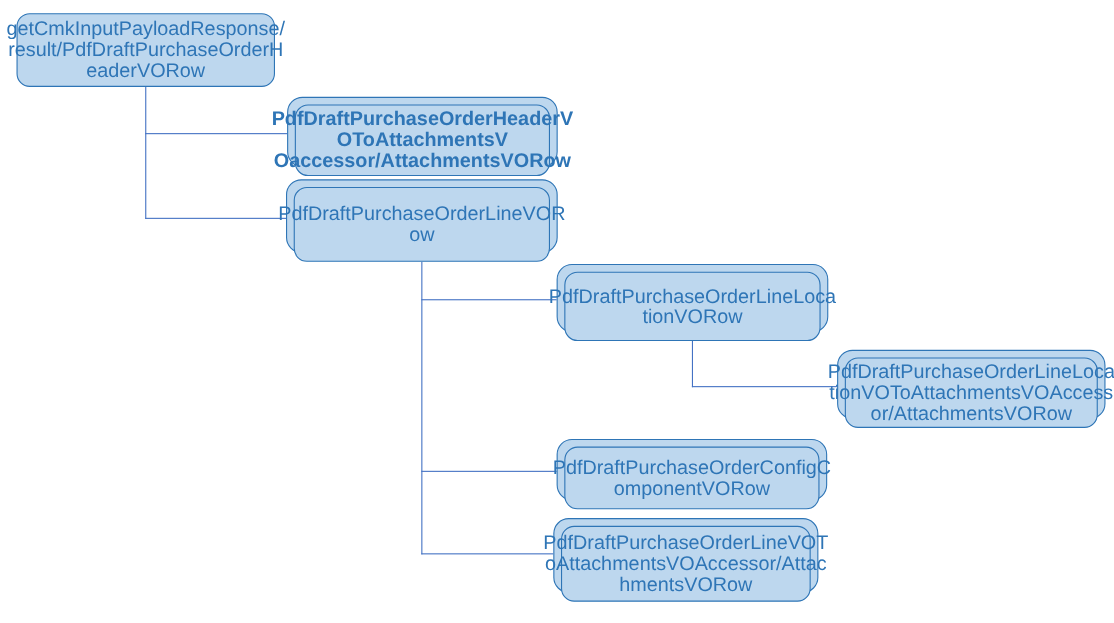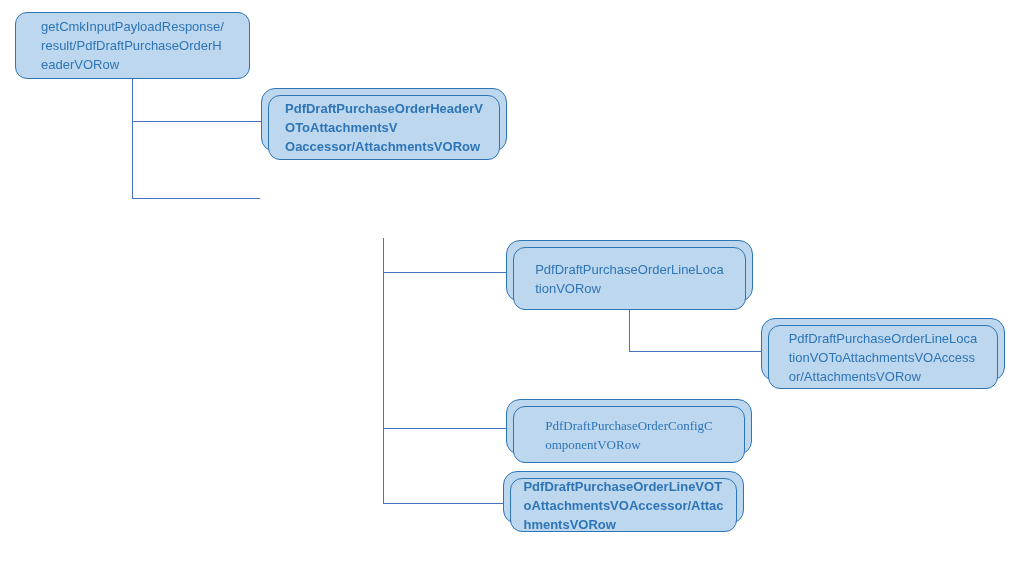--- a/index.html
+++ b/index.html
@@ -11,22 +11,22 @@
   .node-back {
     position:absolute; left:-7px; right:-7px; top:-7px; bottom:8px;
     background:var(--node-fill); border:1.4px solid var(--node-border);
     border-radius:14px; z-index:0;
   }
   .node-main {
     position:absolute; inset:0; z-index:1;
     background:var(--node-fill); border:1.4px solid var(--node-border);
     border-radius:12px;
     display:flex; align-items:center; justify-content:center;
-    color:var(--node-text);
-    font-size:13px; line-height:19px; white-space:pre-line;
+    text-align:center; color:var(--node-text);
+    font-size:18px; line-height:19px; white-space:pre-line;
     padding:2px 4px; box-sizing:border-box;
   }
   .vline, .hline { position:absolute; background:var(--connector); z-index:0; }
   .vline { width:1.3px; }
   .hline { height:1.3px; }
 </style>
 </head>
 <body>
 
 <div class="canvas">
@@ -49,40 +49,45 @@
 eaderVORow</div>
   </div>
 
   <div class="node" style="left:268px; top:95px; width:232px; height:65px;font-weight:bold;">
     <div class="node-back"></div>
     <div class="node-main">PdfDraftPurchaseOrderHeaderV
 OToAttachmentsV
 Oaccessor/AttachmentsVORow</div>
   </div>
 
+  <div class="node" style="left:267px; top:170px; width:233px; height:68px;">
+    <div class="node-back"></div>
+    <div class="node-main">PdfDraftPurchaseOrderLineVOR
+ow</div>
+  </div>
 
   <div class="node" style="left:513px; top:247px; width:233px; height:63px;">
     <div class="node-back"></div>
     <div class="node-main">PdfDraftPurchaseOrderLineLoca
 tionVORow</div>
   </div>
 
   <div class="node" style="left:768px; top:325px; width:230px; height:64px;">
     <div class="node-back"></div>
     <div class="node-main">PdfDraftPurchaseOrderLineLoca
 tionVOToAttachmentsVOAccess
 or/AttachmentsVORow</div>
   </div>
 
-  <div class="node" style="left:513px; top:406px; width:232px; height:57px;font-family:Liberation Serif, serif;">
+  <div class="node" style="left:513px; top:406px; width:232px; height:57px;">
     <div class="node-back"></div>
     <div class="node-main">PdfDraftPurchaseOrderConfigC
 omponentVORow</div>
   </div>
 
-  <div class="node" style="left:510px; top:478px; width:227px; height:54px;font-weight:bold;">
+  <div class="node" style="left:510px; top:478px; width:227px; height:69px;">
     <div class="node-back"></div>
     <div class="node-main">PdfDraftPurchaseOrderLineVOT
 oAttachmentsVOAccessor/Attac
 hmentsVORow</div>
   </div>
 
 </div>
 
 </body></html>

